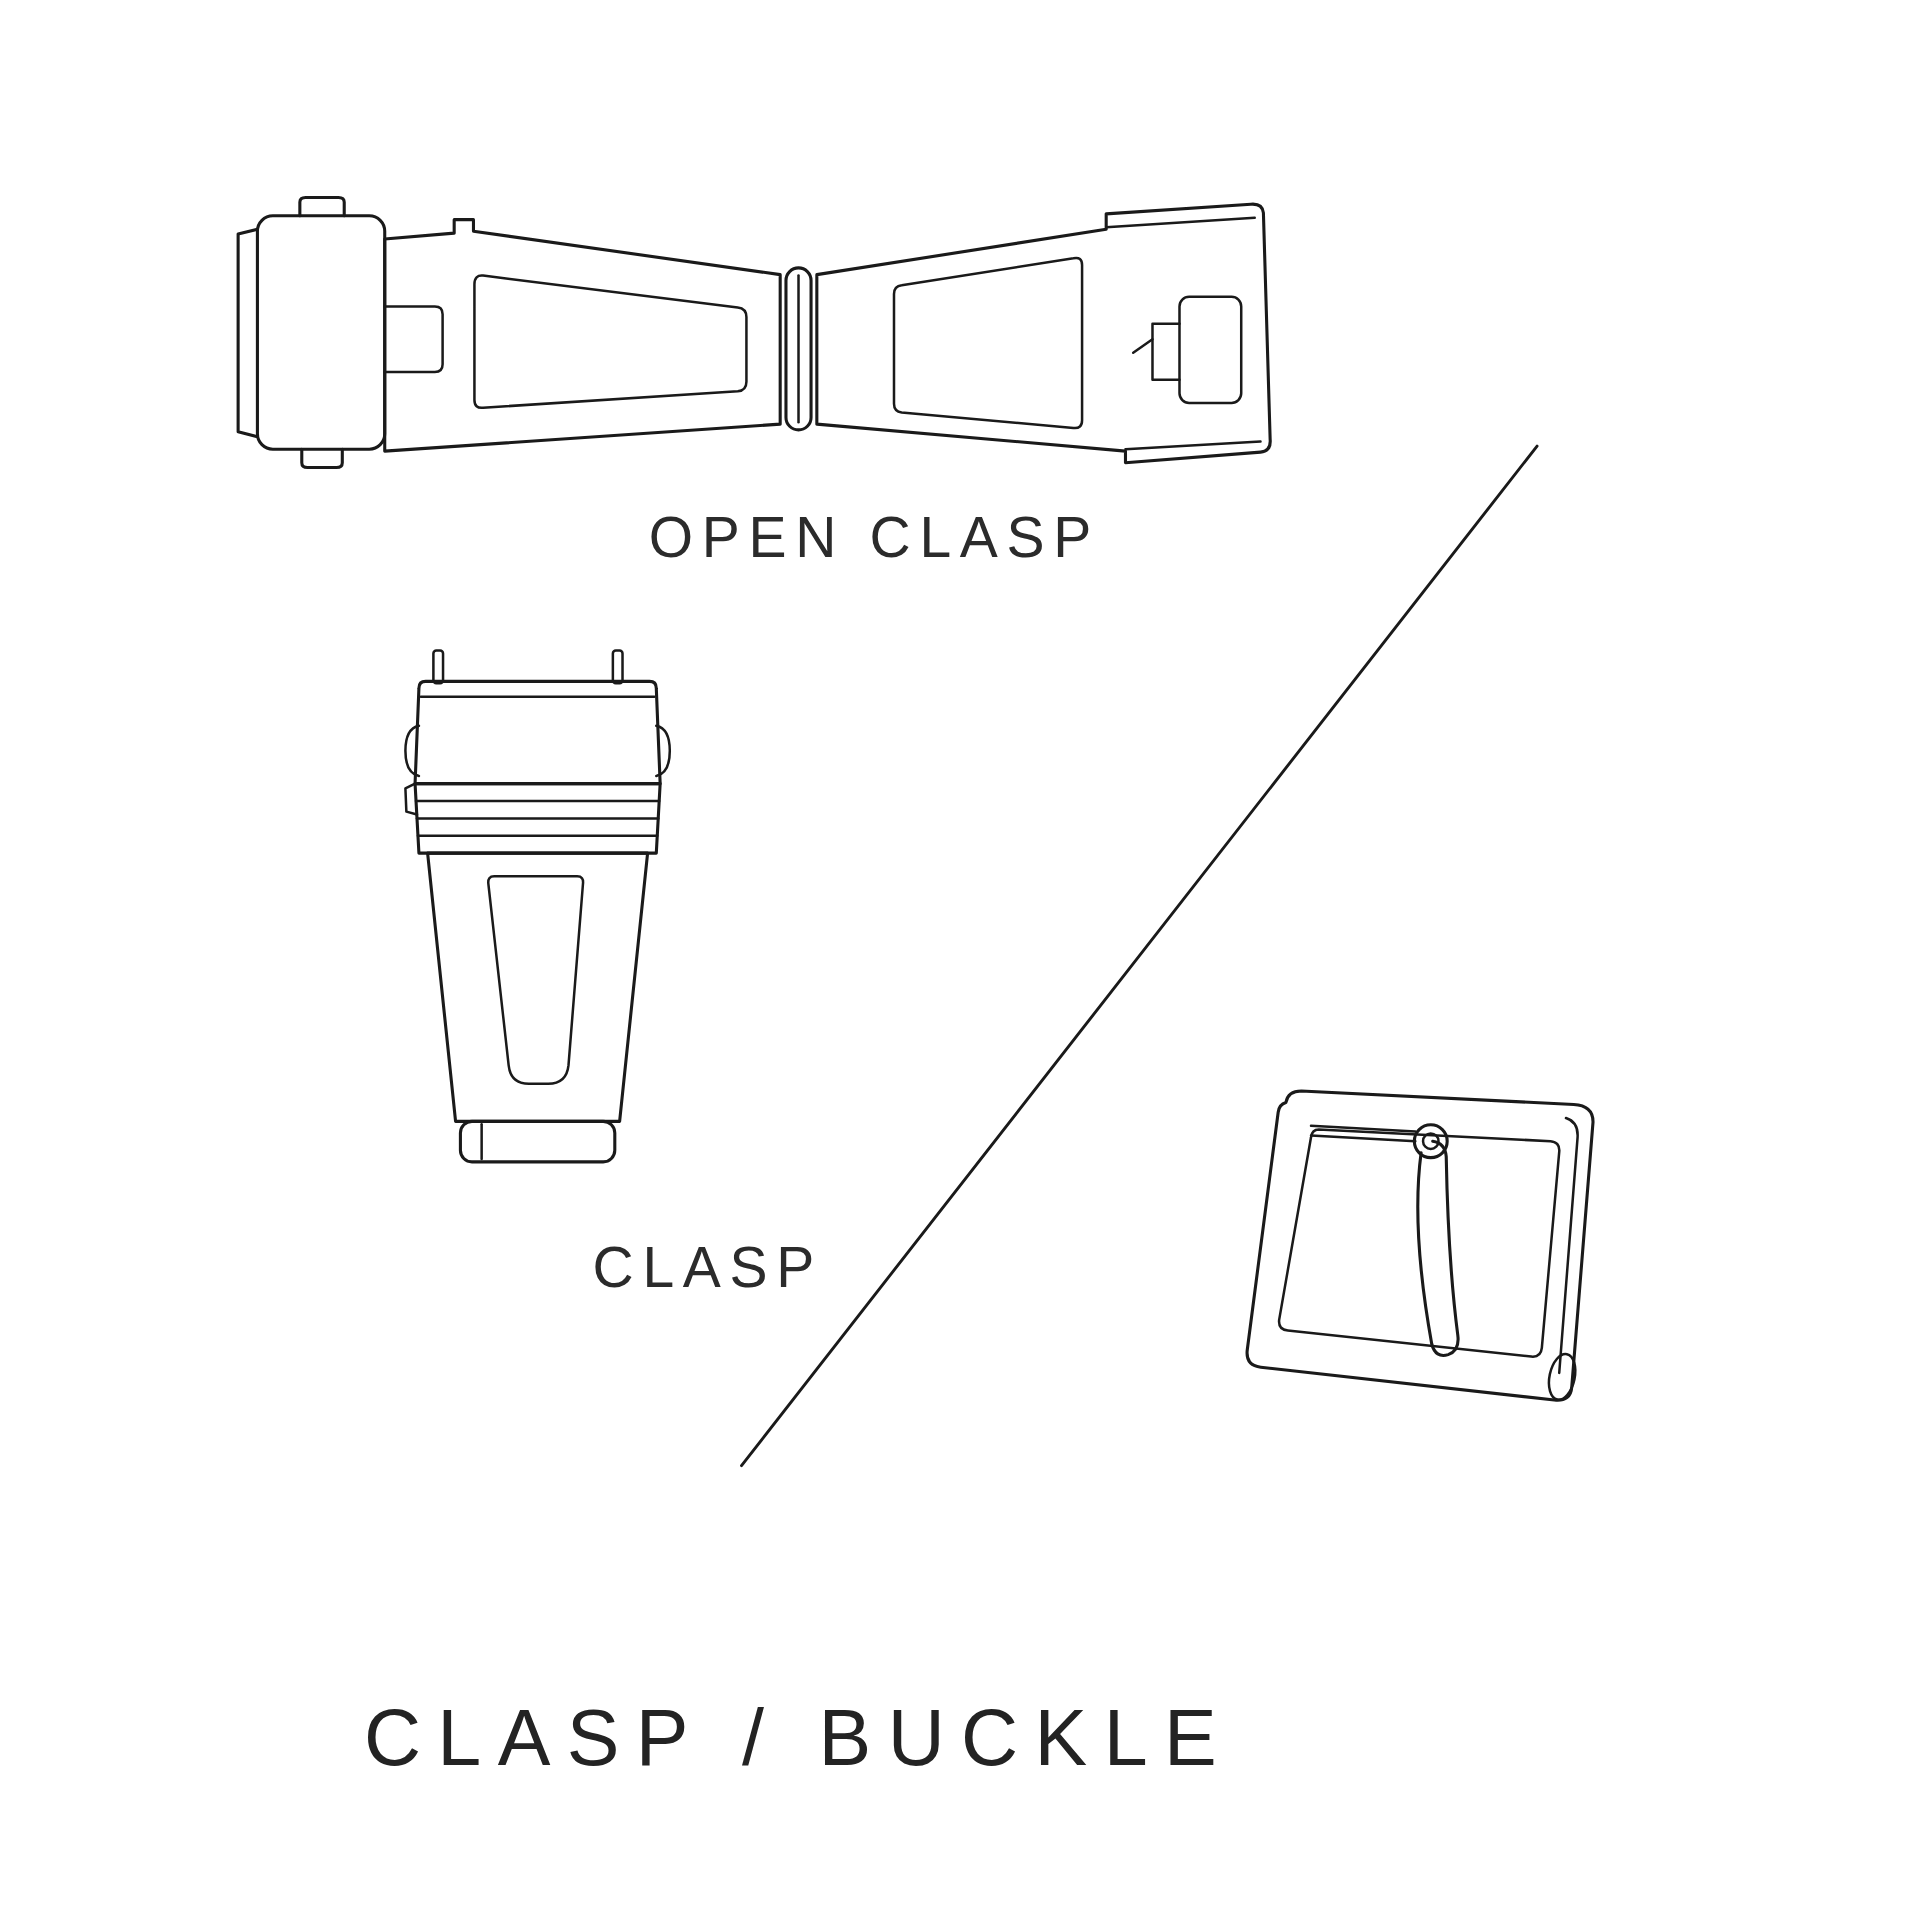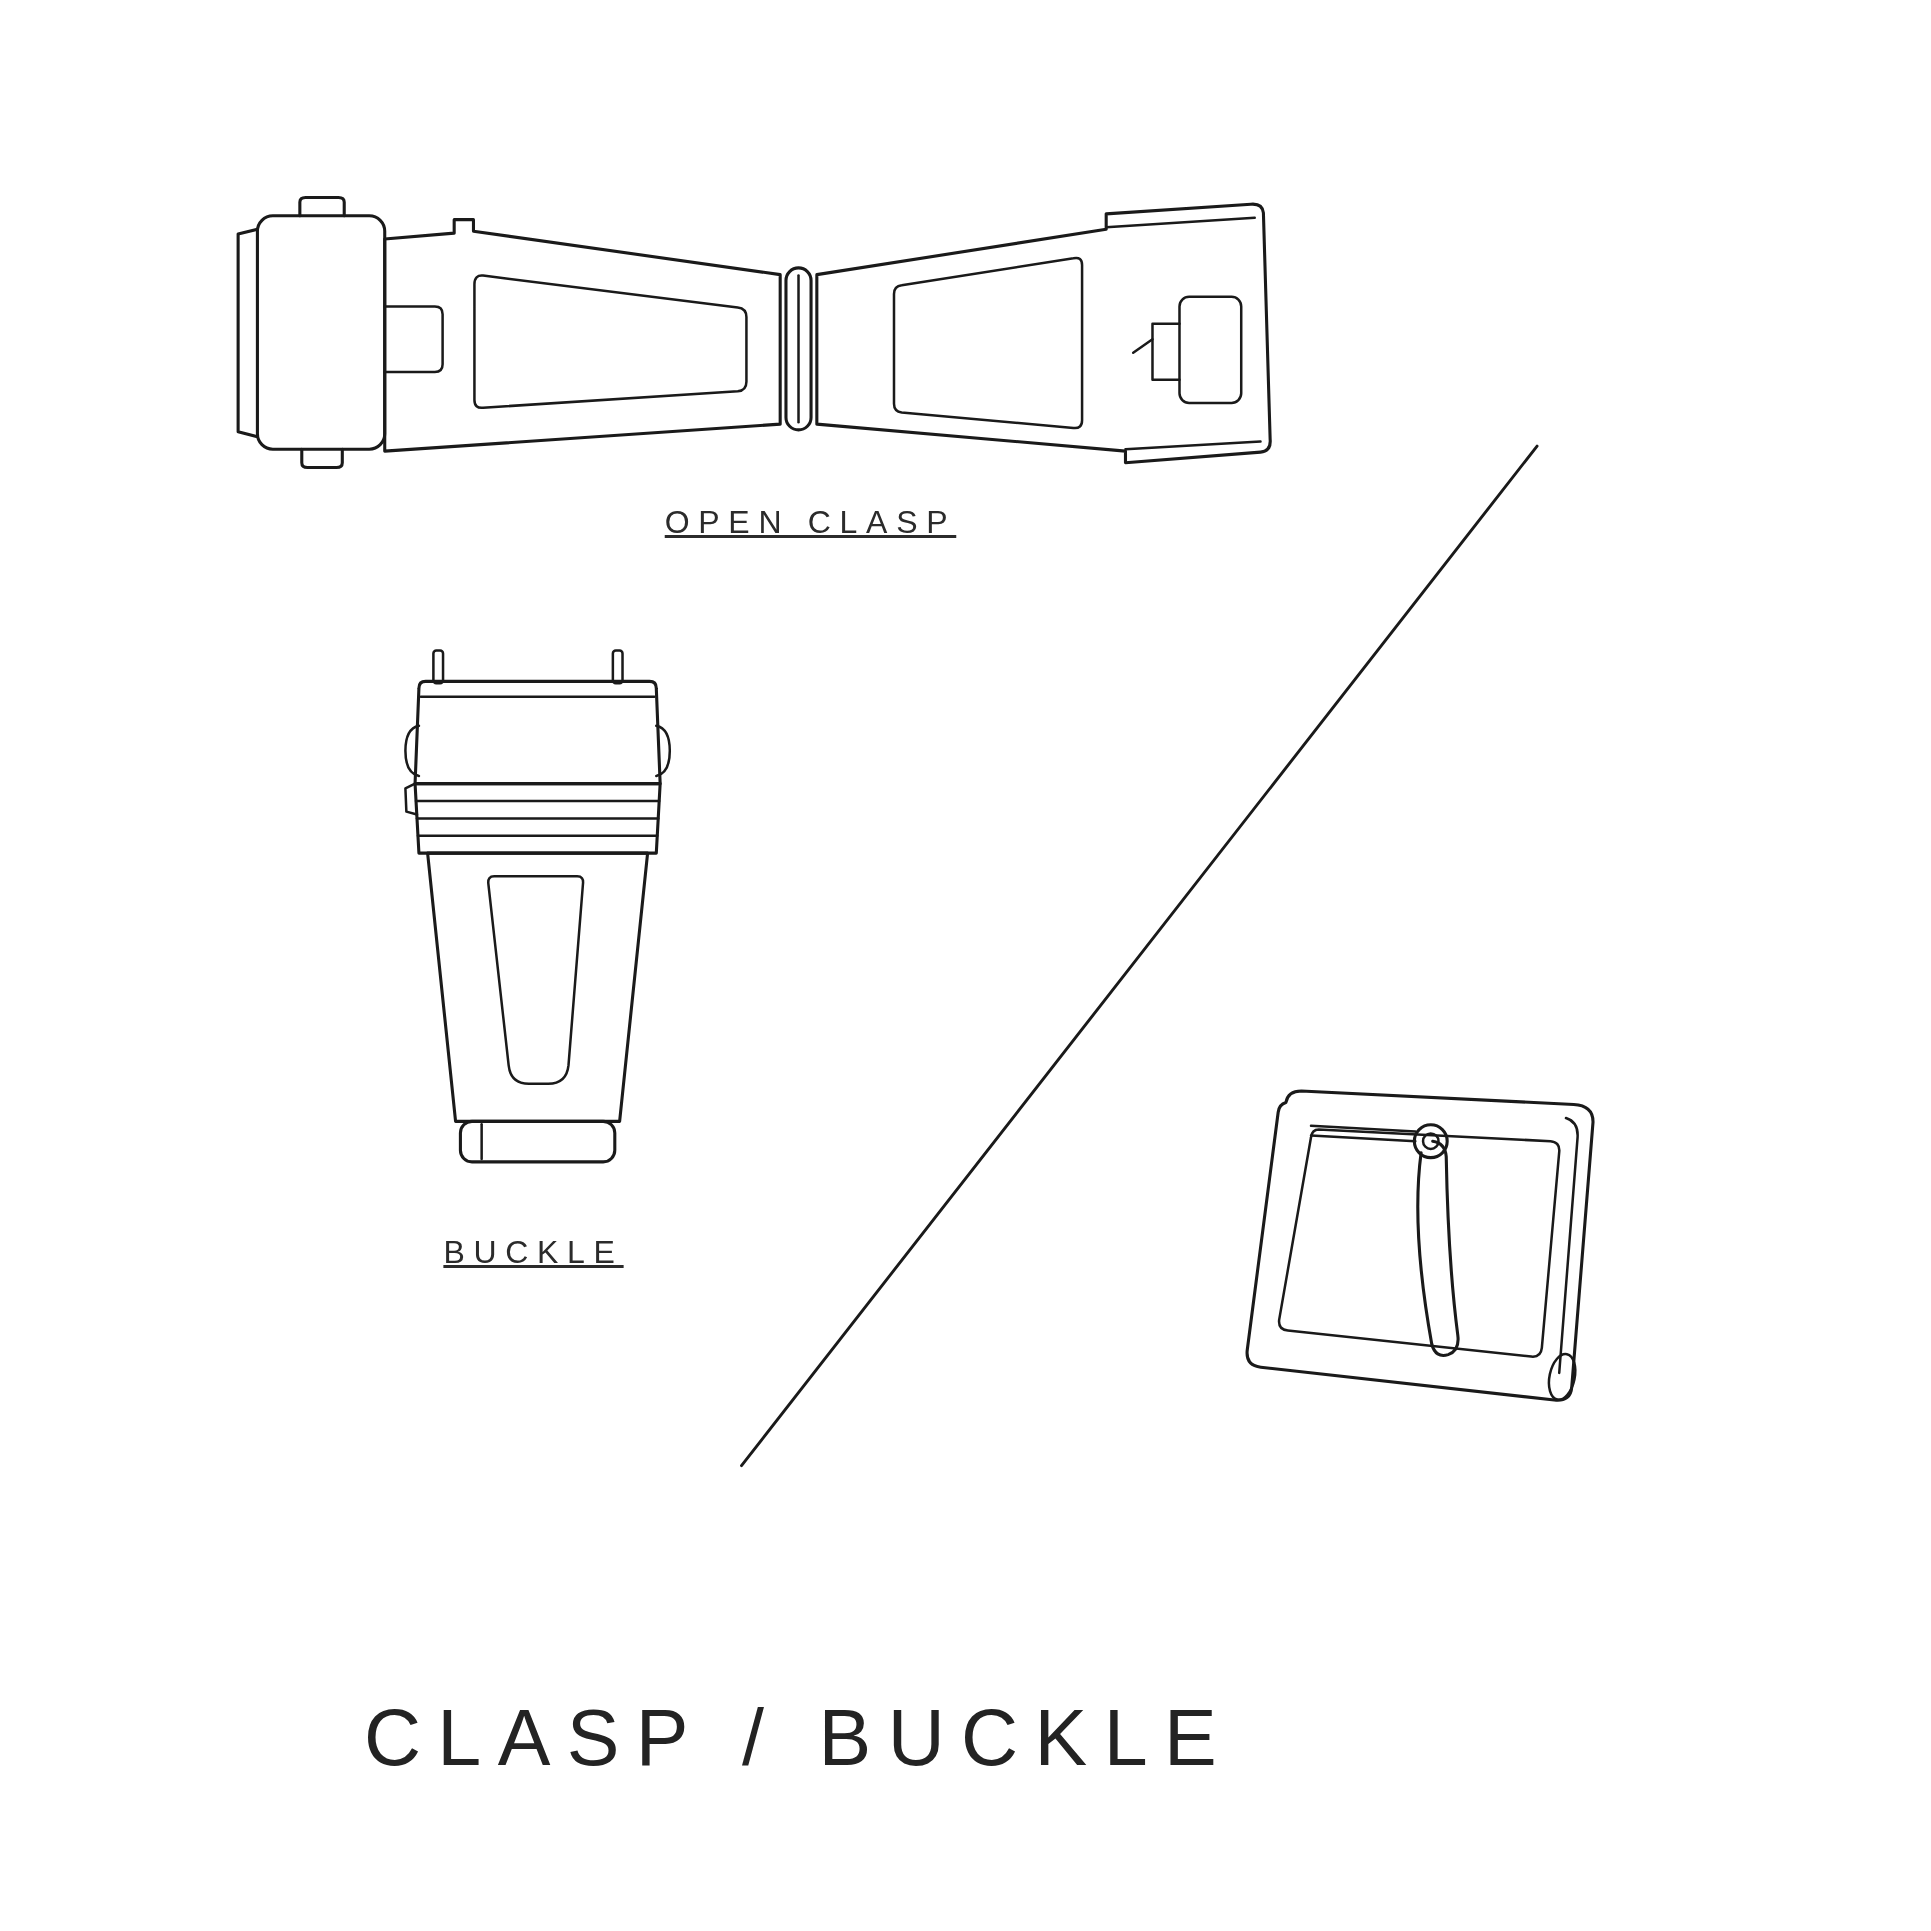--- a/index.html
+++ b/index.html
@@ -35,27 +35,26 @@
     left: 0; top: 0;
     width: 1931px; height: 1931px;
   }
   .divider-svg line {
     stroke: #1a1a1a;
     stroke-width: 3;
     stroke-linecap: round;
   }
   .caption {
     position: absolute;
-    text-align: center;
+    text-align: right;
     color: #2b2b2b;
-    font-size: 32px;
+    font-size: 57px;
     letter-spacing: 8.7px;
     font-weight: 400;
     white-space: nowrap;
-    text-decoration: underline;
   }
   .caption-open-clasp { left: 521px; top: 504px; width: 579px; }
   .caption-closed     { left: 244px; top: 1234px; width: 579px; }
   .page-title {
     position: absolute;
     left: 0;
     top: 1692px;
     width: 1597px;
     text-align: center;
     color: #232323;
@@ -111,21 +110,21 @@
     <path class="thin" d="M38,206 L286,206"></path>
     <path class="thin" d="M35,152 L25,157 L26,181 L37,184"></path>
 
     <path d="M48,224 L276,224 L247,502 L77,502 Z"></path>
     <path class="thin" d="M117,248 L203,248 Q210,248 209,256 L194,444 Q192,463 173,463 L153,463 Q134,463 132,444 L111,256 Q110,248 117,248 Z"></path>
 
     <rect x="82" y="502" width="160" height="42" rx="12"></rect>
     <line class="thin" x1="104" y1="505" x2="104" y2="541"></line>
   </svg>
 
-  <div class="caption caption-closed">BUCKLE</div>
+  <div class="caption caption-closed">CLASP</div>
 
   <svg class="divider-svg" viewBox="0 0 2000 2000">
     <line x1="1592" y1="462" x2="768" y2="1518"></line>
   </svg>
 
   <svg class="illu illu-buckle" viewBox="0 0 440 380">
 
     <path d="M62,42 Q64,30 78,30 L360,44 Q380,45 380,62 L358,336 Q357,352 340,350 L36,316 Q20,314 22,298 L54,52 Q55,44 62,42 Z"></path>
 
     <path class="thin" d="M96,70 L336,82 Q346,83 345,93 L327,296 Q326,306 316,305 L64,278 Q54,277 55,267 L88,78 Q89,70 96,70 Z"></path>

